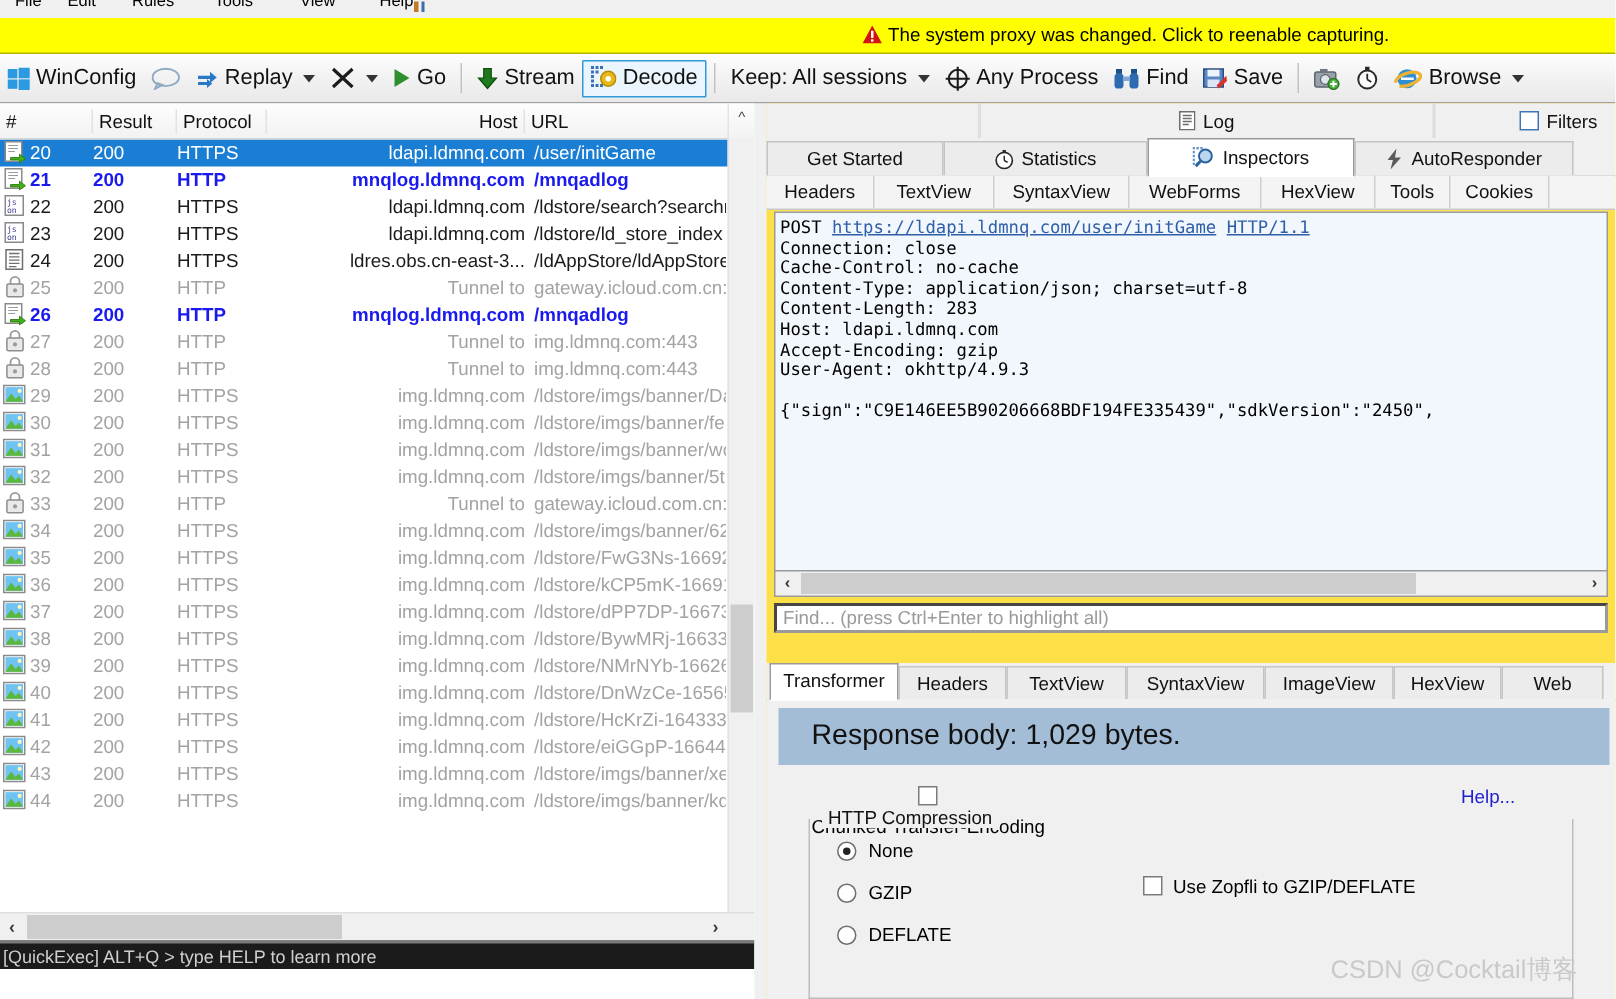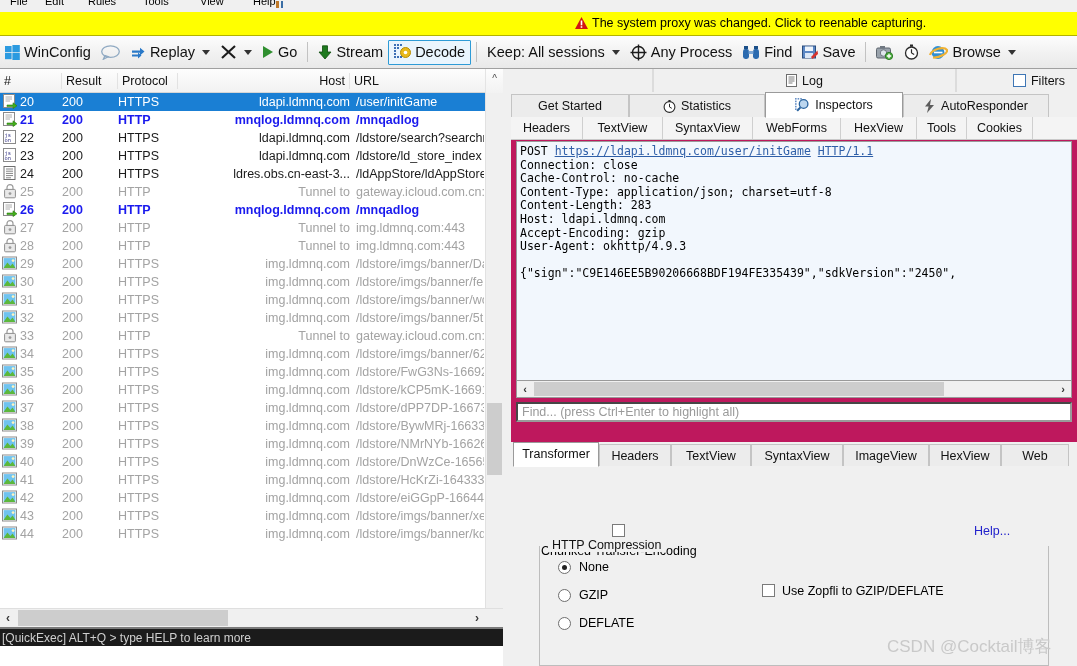--- a/index.html
+++ b/index.html
@@ -181,21 +181,21 @@
 
   
   #splitter {
     position:absolute; left:503px; top:69px; width:8px; height:597px;
     background:#f0f0f0;
   }
 
   
   #right {
     position:absolute; left:511px; top:69px; width:566px; height:597px;
-    background:#be185d;
+    background:#fde047;
   }
   
   #toprow {
     position:absolute; left:0; top:0; width:566px; height:23px;
     background:#f0f0f0;
   }
   .ttab {
     position:absolute; top:0; height:23px;
     display:flex; align-items:center; justify-content:center; gap:5px;
     font-size:12.5px; color:#111;
@@ -990,20 +990,21 @@
       <div class="ltab active" style="left: 2px; width: 86px;">Transformer</div>
       <div class="ltab" style="left: 88px; width: 72px;">Headers</div>
       <div class="ltab" style="left: 160px; width: 80px;">TextView</div>
       <div class="ltab" style="left: 240px; width: 92px;">SyntaxView</div>
       <div class="ltab" style="left: 332px; width: 86px;">ImageView</div>
       <div class="ltab" style="left: 418px; width: 72px;">HexView</div>
       <div class="ltab" style="left: 490px; width: 68px;">Web</div>
     </div>
 
   <div id="transform">
+    <div id="respbar">Response body: 1,029 bytes.</div>
 
     <div id="chunked">
       <span class="cbx"></span>
       <span>Chunked Transfer-Encoding</span>
     </div>
 
     <div id="helplink">Help...</div>
 
     <div id="compress">
       <div class="legend">HTTP Compression</div>

